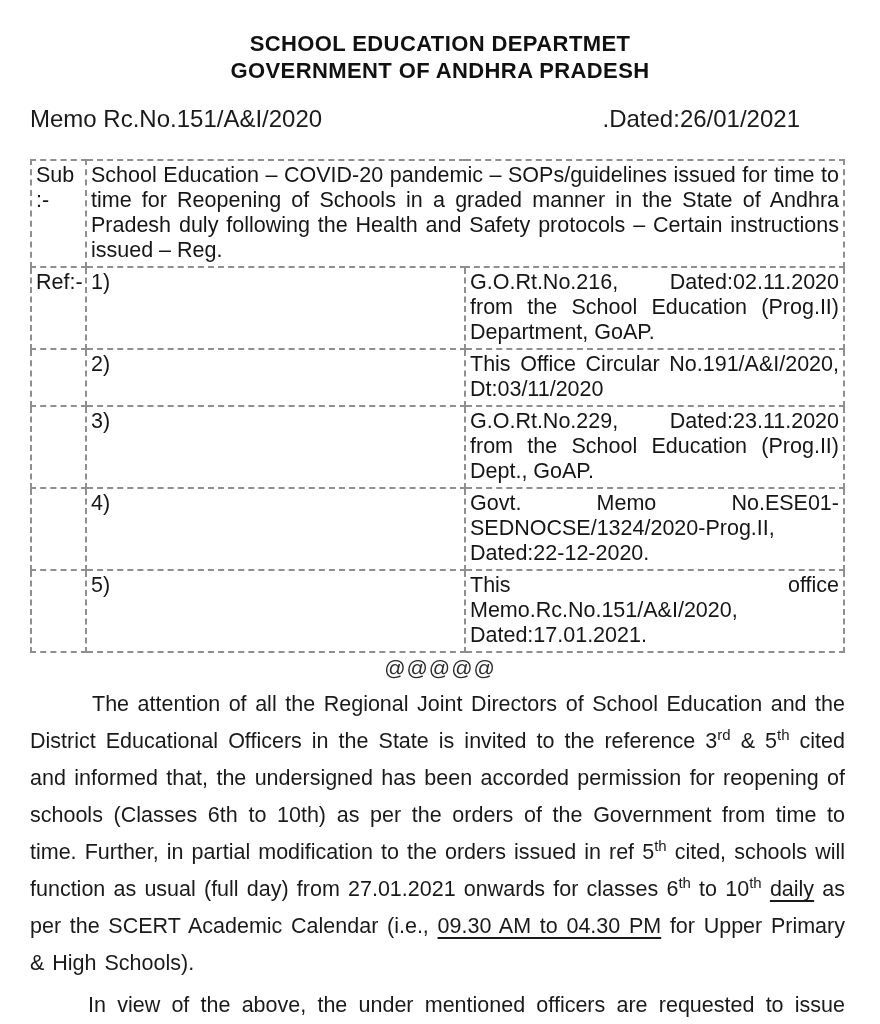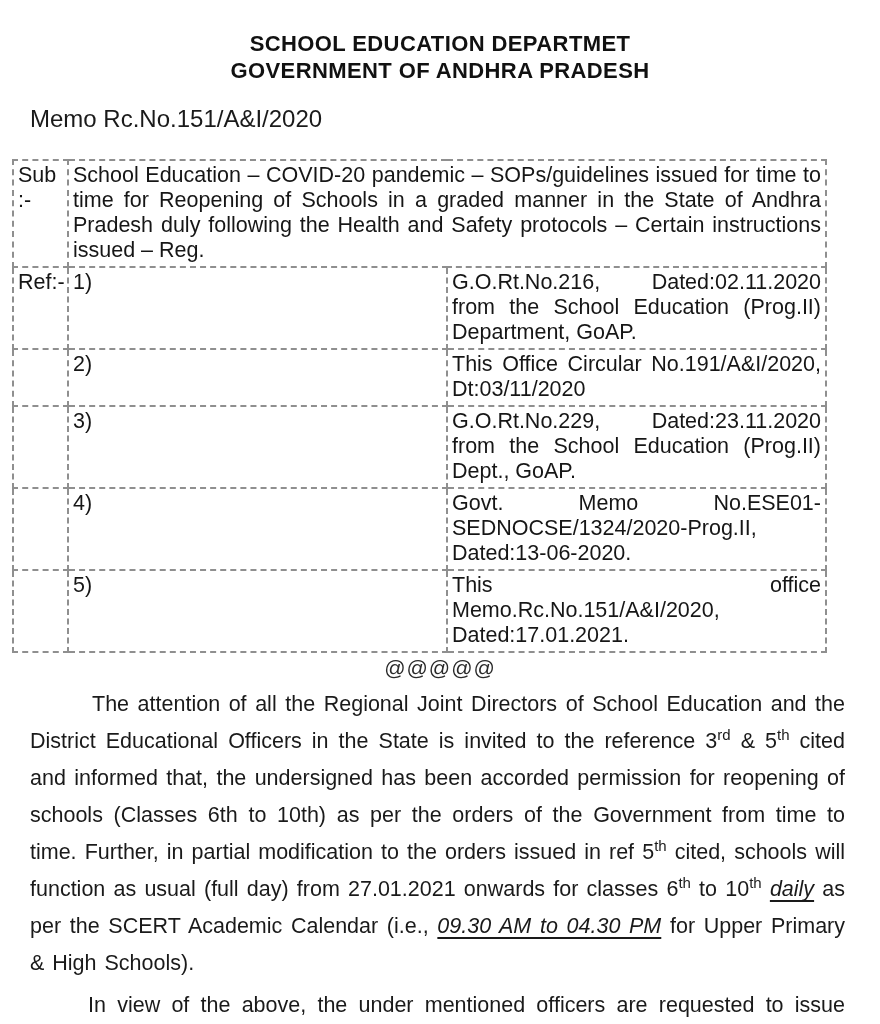--- a/index.html
+++ b/index.html
@@ -40,21 +40,21 @@
     font-size: 38px;
     font-weight: bold;
     color: #5a5ade;
     letter-spacing: 0.5px;
     pointer-events: none;
     white-space: nowrap;
   }
 
   table.subref {
     border-collapse: collapse;
-    margin: 26px 0 0 12px;
+    margin: 26px 0 0 30px;
     width: 815px;
     table-layout: fixed;
     font-size: 21.5px;
     line-height: 25px;
     color: #161616;
   }
   table.subref td {
     border: 2px dashed #8f8f8f;
     vertical-align: top;
     padding: 2px 4px 3px 4px;
@@ -84,35 +84,35 @@
 
   sup.sp {
     font-size: 15px;
     vertical-align: super;
     line-height: 0;
   }
   .ul {
     text-decoration: underline;
     text-decoration-thickness: 2px;
     text-underline-offset: 4px;
-    font-style: italic;
   }
 </style>
 </head>
 <body>
 
 <div class="page">
 
   <div class="title">
     <div>SCHOOL EDUCATION DEPARTMET</div>
     <div>GOVERNMENT OF ANDHRA PRADESH</div>
   </div>
 
   <div class="memo-row">
     <span>Memo Rc.No.151/A&amp;I/2020</span>
+    <span>.Dated:26/01/2021</span>
   </div>
 
 
   <table class="subref">
     <tbody>
         <tr>
       <td class="c1">Sub :-</td>
       <td class="cjust" colspan="2">School Education – COVID-20 pandemic – SOPs/guidelines issued for time to time for Reopening of Schools in a graded manner in the State of Andhra Pradesh duly following the Health and Safety protocols – Certain instructions issued – Reg.</td>
     </tr>
     <tr>
@@ -126,21 +126,21 @@
       <td class="cjust">This Office Circular No.191/A&amp;I/2020, Dt:03/11/2020</td>
     </tr>
     <tr>
       <td class="c1"></td>
       <td class="c2">3)</td>
       <td class="cjust">G.O.Rt.No.229, Dated:23.11.2020 from the School Education (Prog.II) Dept., GoAP.</td>
     </tr>
     <tr>
       <td class="c1"></td>
       <td class="c2">4)</td>
-      <td class="cjust">Govt. Memo No.ESE01-SEDNOCSE/1324/2020-Prog.II, Dated:13-06-2020.</td>
+      <td class="cjust">Govt. Memo No.ESE01-SEDNOCSE/1324/2020-Prog.II, Dated:22-12-2020.</td>
     </tr>
     <tr>
       <td class="c1"></td>
       <td class="c2">5)</td>
       <td class="cjust">This office Memo.Rc.No.151/A&amp;I/2020, Dated:17.01.2021.</td>
     </tr>
   </tbody>
     </table>
 
   <div class="sep">@@@@@</div>

